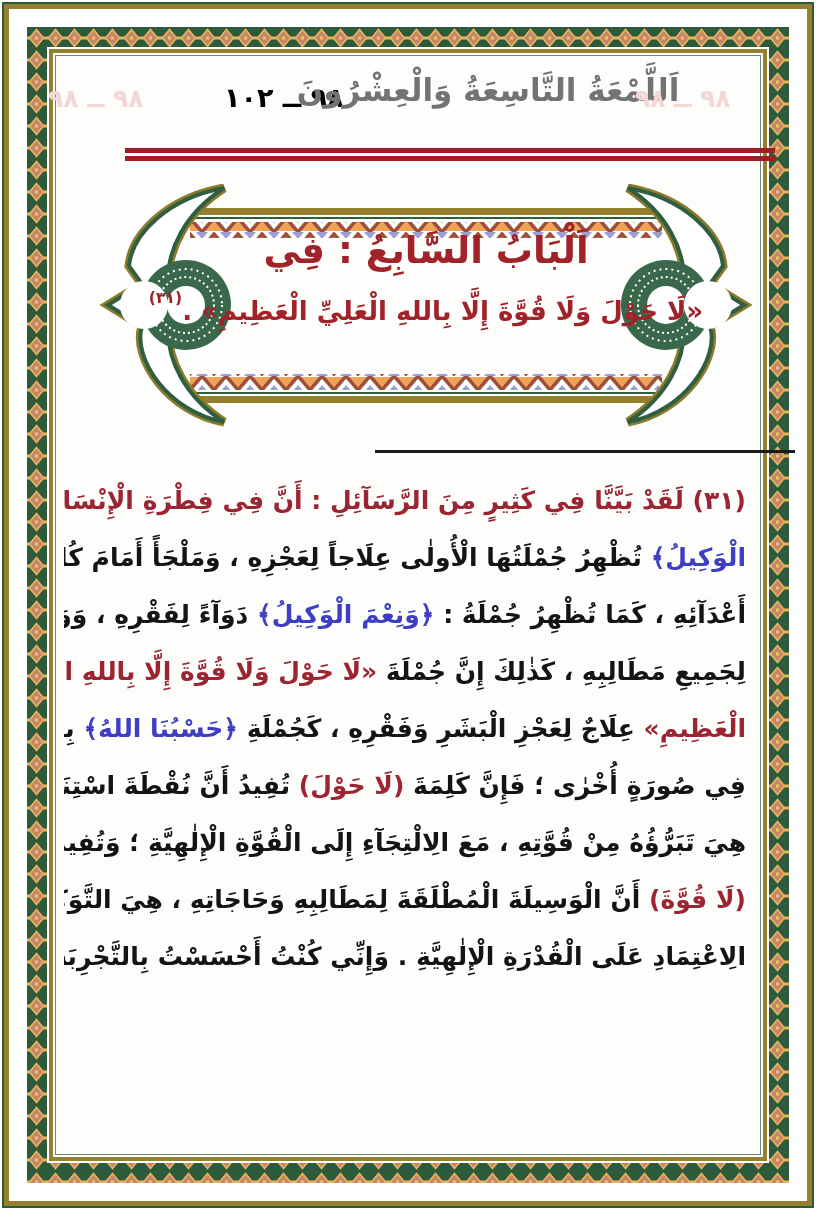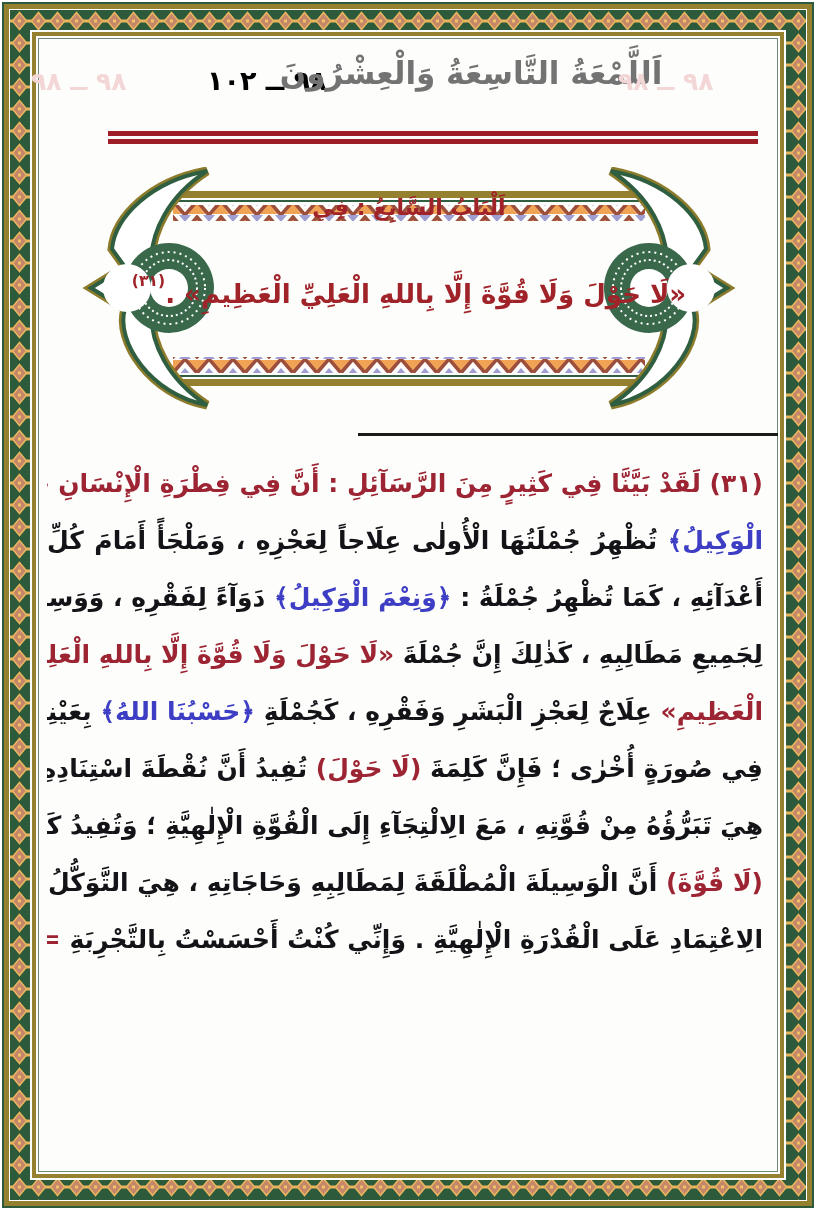--- a/index.html
+++ b/index.html
@@ -1,21 +1,21 @@
 <!DOCTYPE html>
 <html lang="ar" dir="rtl"><head>
 <meta charset="utf-8">
 <style>
   html,body{margin:0;padding:0;background:#e8e8e8;}
   *{box-sizing:border-box;}
   .page{width:816px;height:1210px;background:#ffffff;margin:0 auto;padding:2px;position:relative;
         font-family:"DejaVu Sans", sans-serif;}
   .b-green{height:100%;border:2px solid #2d5a3a;}
   .b-olive{height:100%;border:5px solid #94802f;}
-  .gap1{height:100%;padding:1px;background:#ffffff;text-decoration:underline;}
+  .gap1{height:100%;padding:18px;background:#ffffff;text-decoration:underline;}
   .b-band{height:100%;position:relative;background:#2d5a3a;padding:20px;}
   .chain-bg{position:absolute;left:0;top:0;width:100%;height:100%;}
   .inner1{position:relative;height:100%;background:#ffffff;padding:2px;}
   .b-olive2{height:100%;border:4px solid #94802f;}
   .inner2{height:100%;background:#ffffff;padding:2px;}
   .b-thin{height:100%;border:1px solid #6c8873;background:#fdfdfb;}
   .content{position:relative;width:100%;height:100%;direction:rtl;}
 
   
   .hdr span{position:absolute;white-space:nowrap;font-weight:bold;}
@@ -25,21 +25,21 @@
   .range{left:168px;top:26px;color:#000000;font-size:27px;letter-spacing:1px;}
   .htitle{left:432px;top:16px;transform:translateX(-50%);color:#737373;font-size:31px;}
 
   .red-rule{position:absolute;left:69px;top:92px;width:650px;height:13px;
             border-top:5px solid #9e1e28;border-bottom:5px solid #9e1e28;}
 
   
   .banner{position:absolute;left:26px;top:128px;width:688px;height:244px;}
   .banner svg{position:absolute;left:0;top:0;}
   .banner-text{position:absolute;left:0;top:0;width:100%;text-align:center;color:#a02329;font-weight:bold;}
-  .bt1{position:absolute;width:100%;top:28px;font-size:22px;}
+  .bt1{position:absolute;width:100%;top:45px;font-size:37px;}
   .bt2{position:absolute;width:100%;top:112px;font-size:26px;}
   .bt2 sup{font-size:0.6em;position:relative;top:-0.5em;margin-top:8px;}
 
   .fn-sep{position:absolute;left:319px;top:394px;width:420px;height:3px;background:#1b1b1b;}
 
   
   .body-text{position:absolute;top:416px;right:0;left:0;padding:0 14px 0 8px;direction:rtl;}
   .bline{height:57px;line-height:57px;font-size:25px;font-weight:bold;color:#141418;
          text-align:justify;text-align-last:justify;overflow:hidden;white-space:nowrap;}
   .seg-red{color:#9c2433;}

